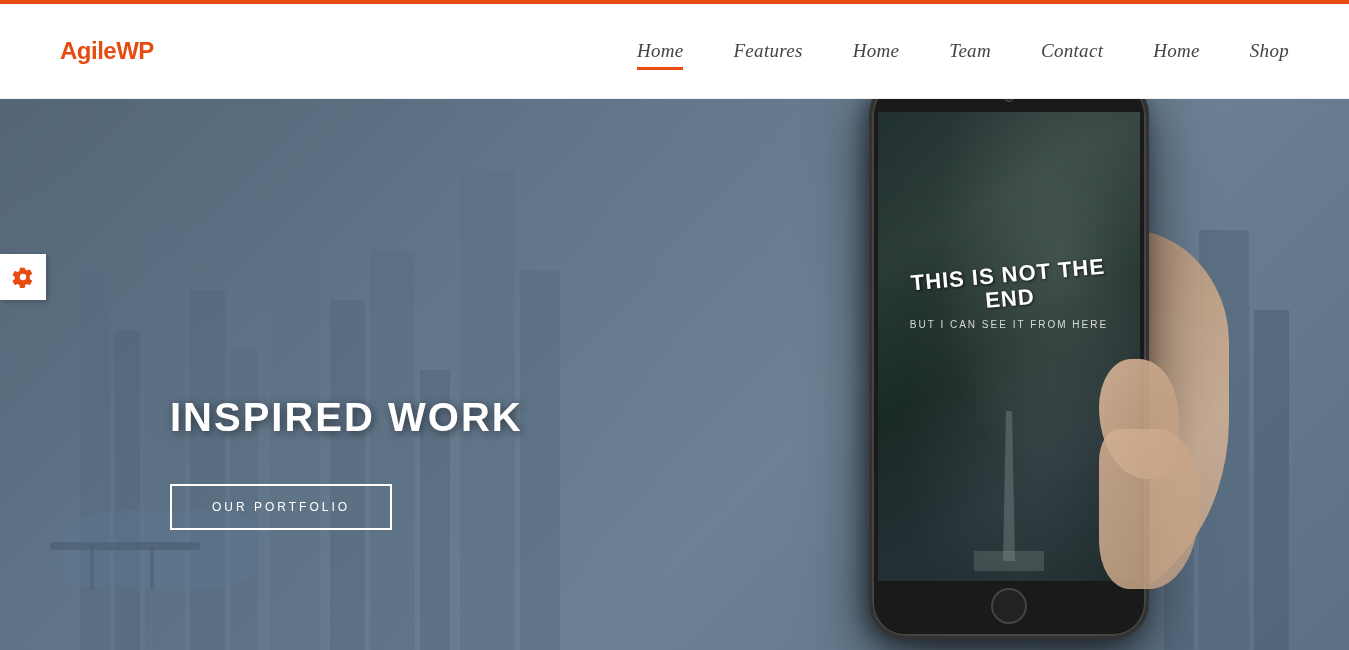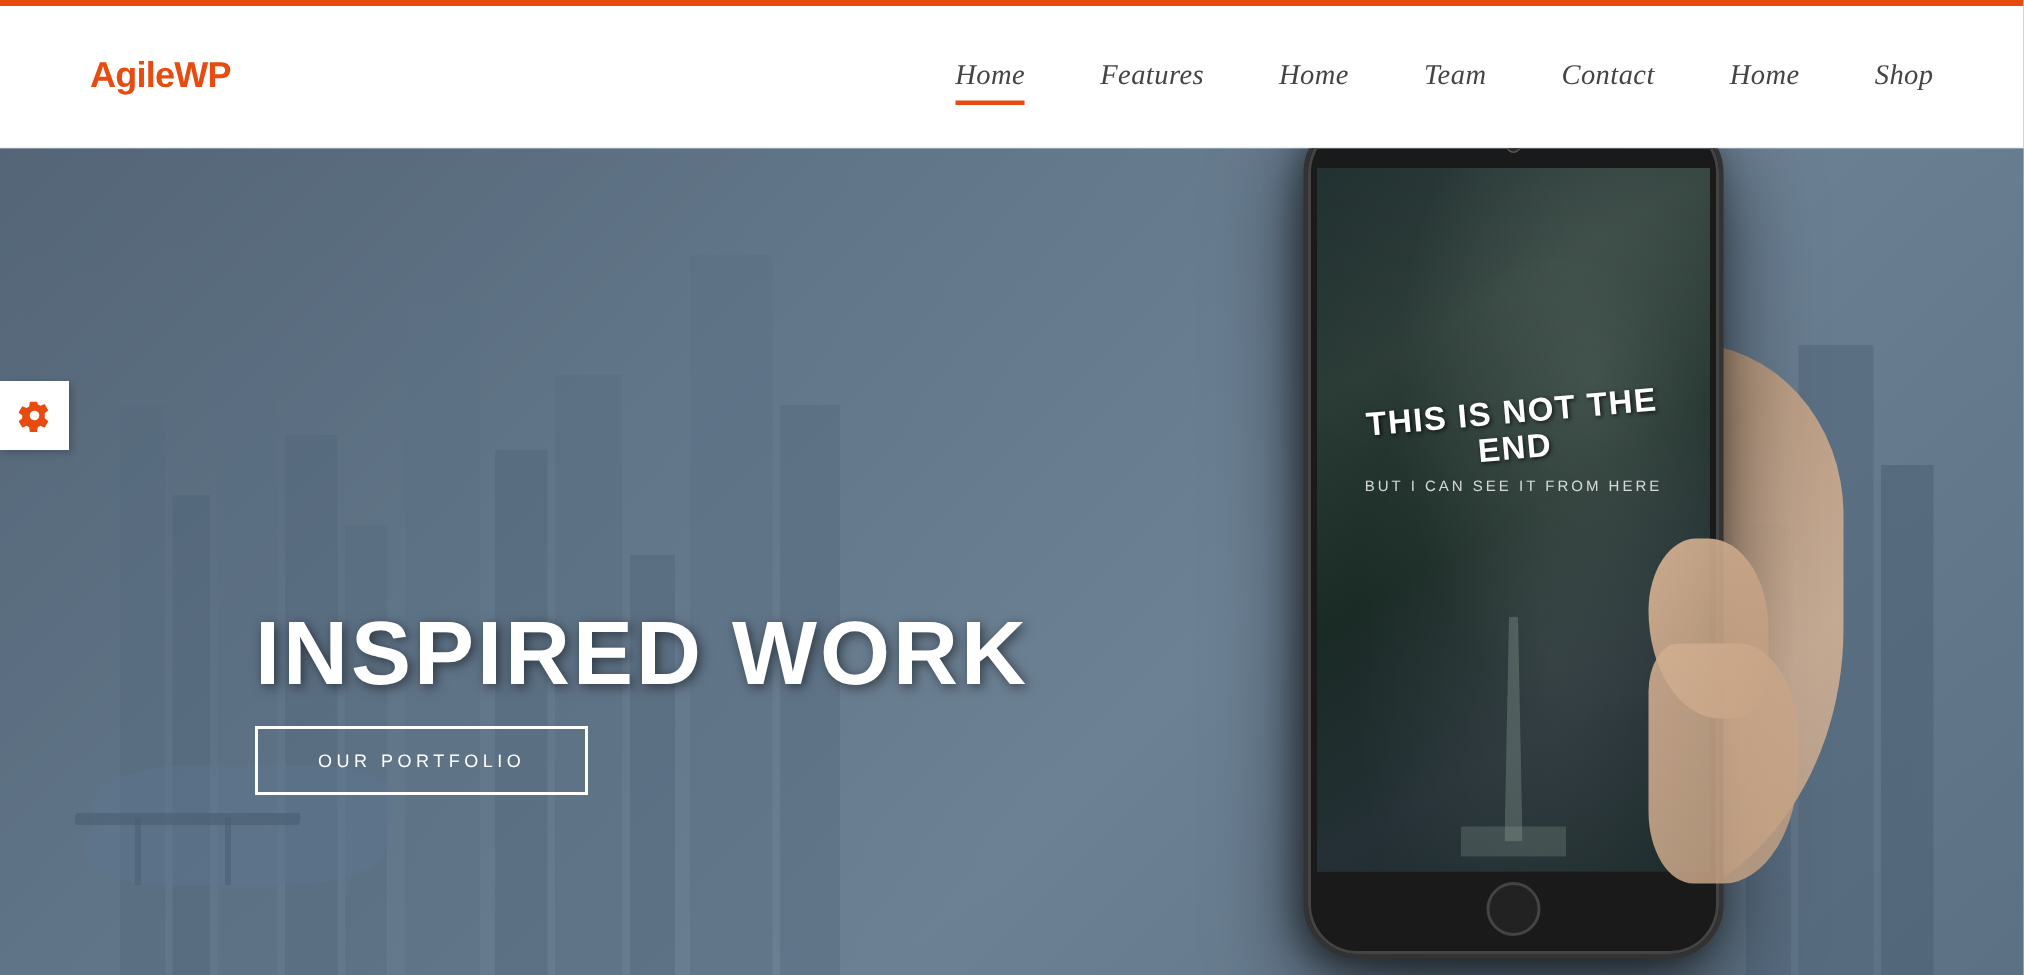--- a/index.html
+++ b/index.html
@@ -125,28 +125,28 @@
 
     
     .hero-content {
       position: absolute;
       bottom: 120px;
       left: 170px;
       z-index: 5;
     }
 
     .hero-title {
-      font-size: 60px;
+      font-size: 40px;
       font-weight: 900;
       color: #fff;
       font-family: 'Arial Black', 'Arial', sans-serif;
       text-transform: uppercase;
       letter-spacing: 2px;
       text-shadow: 2px 2px 8px rgba(0,0,0,0.5);
-      margin-bottom: 14px;
+      margin-bottom: 44px;
     }
 
     .hero-btn {
       display: inline-block;
       border: 2px solid #fff;
       color: #fff;
       padding: 14px 40px;
       text-decoration: none;
       font-size: 12px;
       font-family: 'Arial', sans-serif;

